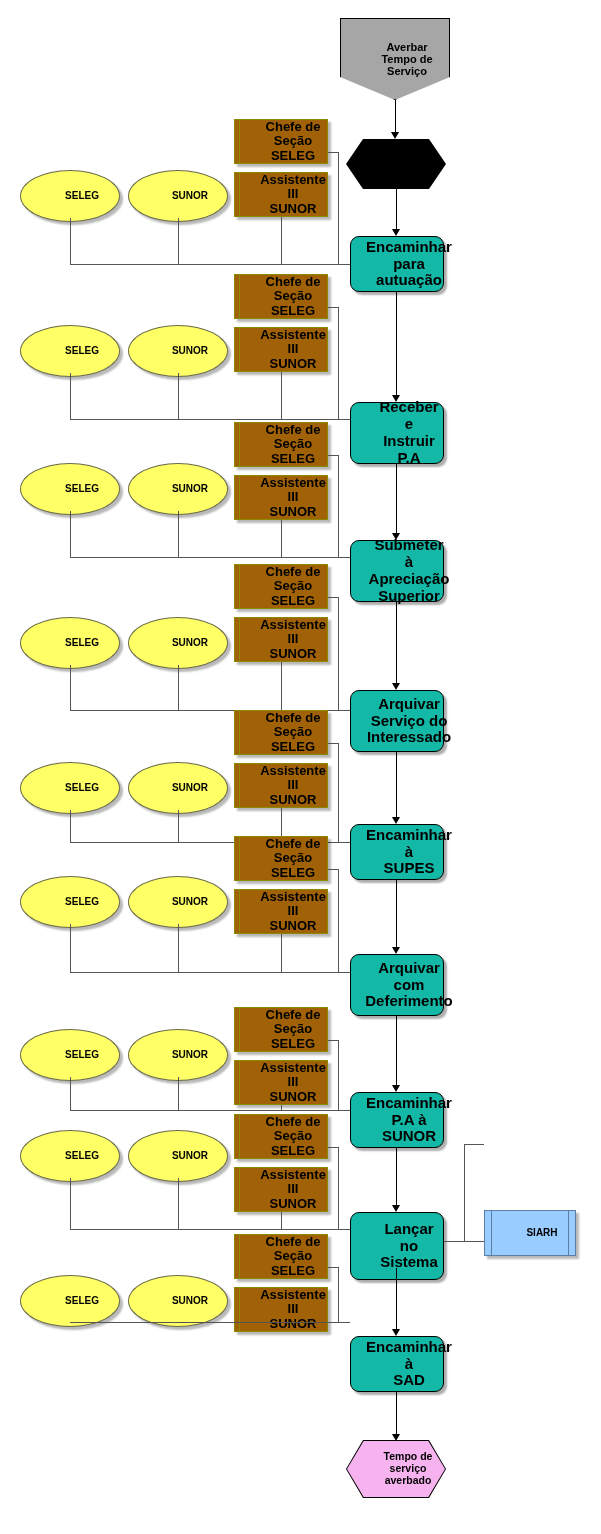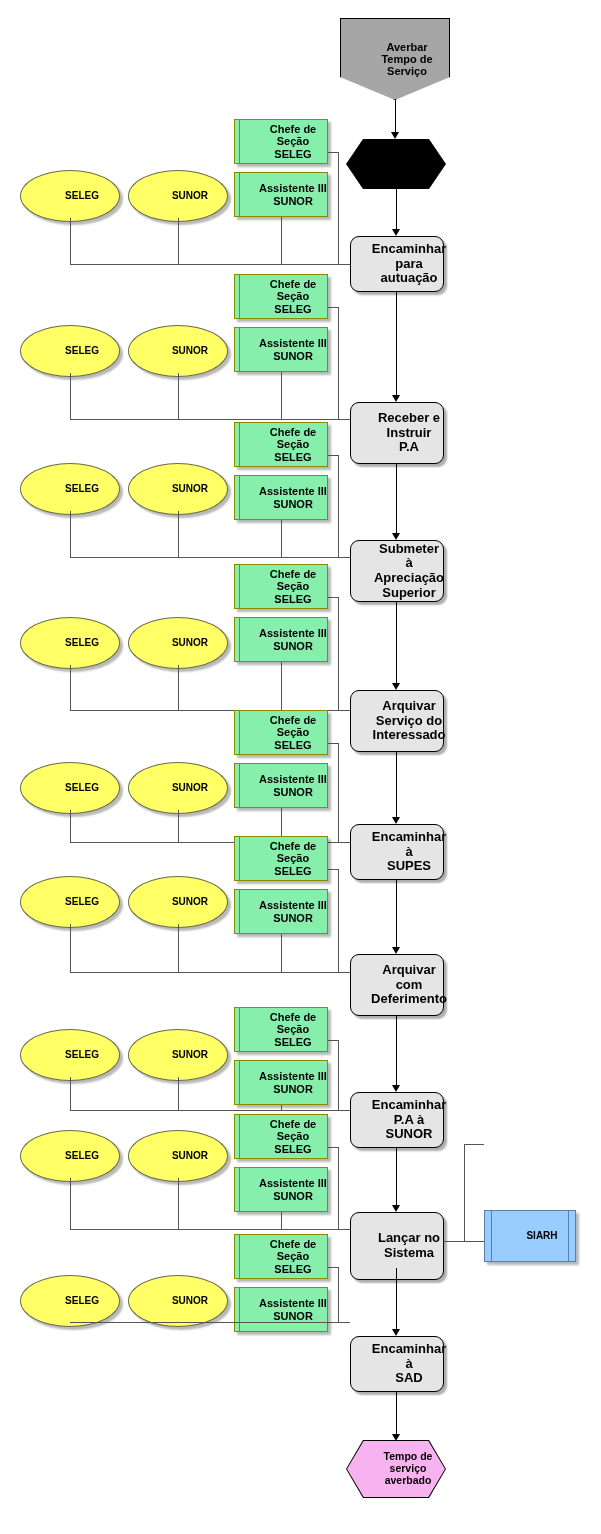--- a/index.html
+++ b/index.html
@@ -33,41 +33,41 @@
     filter:drop-shadow(3px 3px 2px rgba(0,0,0,.4));
   }
   .hexborder{
     position:absolute;
     clip-path:polygon(17% 0,83% 0,100% 50%,83% 100%,17% 100%,0 50%);
     background:#000;
   }
 
   
   .proc{
-    background:#e5e5e5;
+    background:#14b8a6;
     border:1px solid #000;
     border-radius:9px;
-    font-size:13px;
+    font-size:15px;
     box-shadow:3px 3px 2px rgba(0,0,0,.32);
   }
 
   
   .ellipse{
     background:#ffff66;
     border:1px solid #6b6b4a;
     border-radius:50%;
     font-size:10px;
     box-shadow:3px 3px 2px rgba(0,0,0,.28);
   }
 
   
   .rolebox{
-    background:#86efac;
+    background:#a16207;
     border:1px solid #8a8a00;
-    font-size:11px;
+    font-size:13px;
     box-shadow:3px 3px 2px rgba(0,0,0,.28);
   }
   .rolebox::before{
     content:"";position:absolute;left:4px;top:0;bottom:0;width:1px;background:#8a8a00;
   }
 
   
   .dbbox{
     background:#99ccff;
     border:1px solid #5b7fa6;
@@ -416,21 +416,21 @@
         </div>
       </div>
       <div class="hline-g" style="left:70px;top:1322px;width:280px;"></div>
       <div class="vline-g" style="left:70px;top:1323px;height:-1px;"></div>
       <div class="vline-g" style="left:178px;top:1323px;height:-1px;"></div>
       <div class="vline-g" style="left:281px;top:1332px;height:-10px;"></div>
       <div class="hline-g" style="left:328px;top:1267px;width:10px;"></div>
       <div class="vline-g" style="left:338px;top:1267px;height:55px;"></div>
     </div>
 
-  <div class="node dbbox" style="left:484px;top:1210px;width:92px;height:52px;">
+  <div class="node dbbox" style="left:484px;top:1210px;width:92px;height:46px;">
     <span>SIARH</span>
   </div>
 
   <div class="hline-g" style="left:444px;top:1241px;width:40px;"></div>
   <div class="vline-g" style="left:464px;top:1144px;height:98px;"></div>
   <div class="hline-g" style="left:464px;top:1144px;width:20px;"></div>
   <div class="hline-g" style="left:464px;top:1241px;width:20px;"></div>
 
 </div>
 

